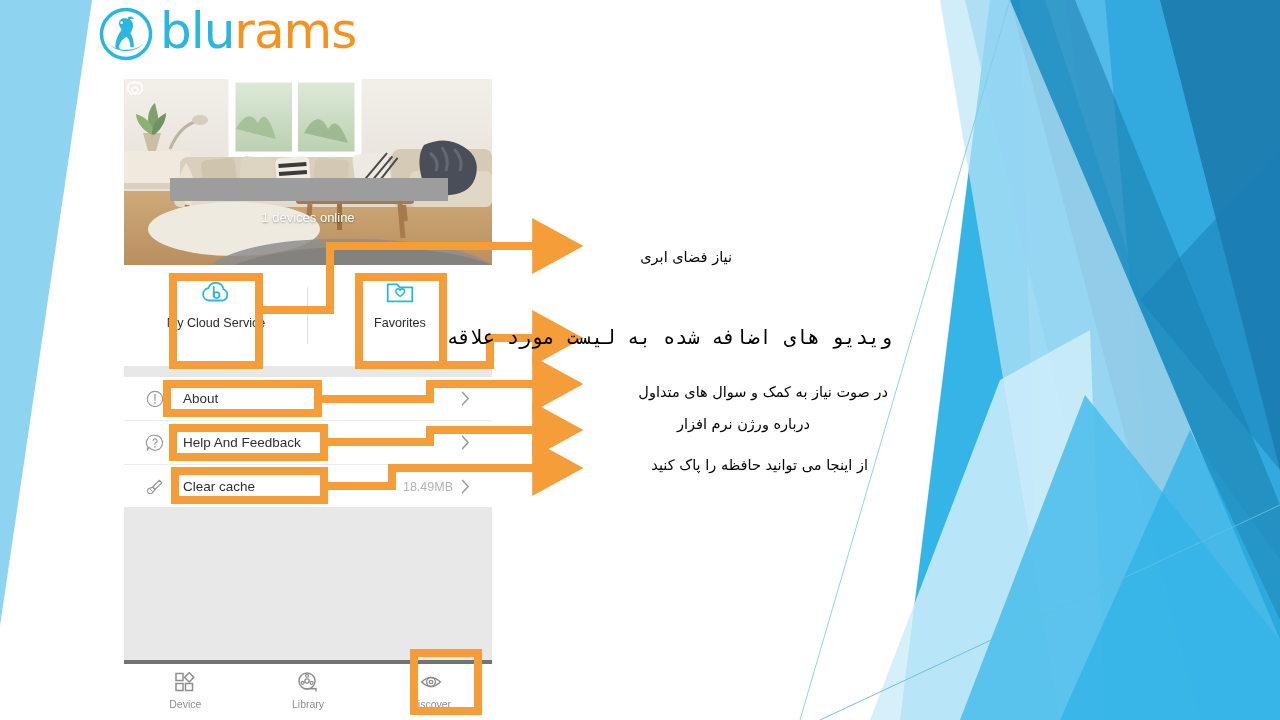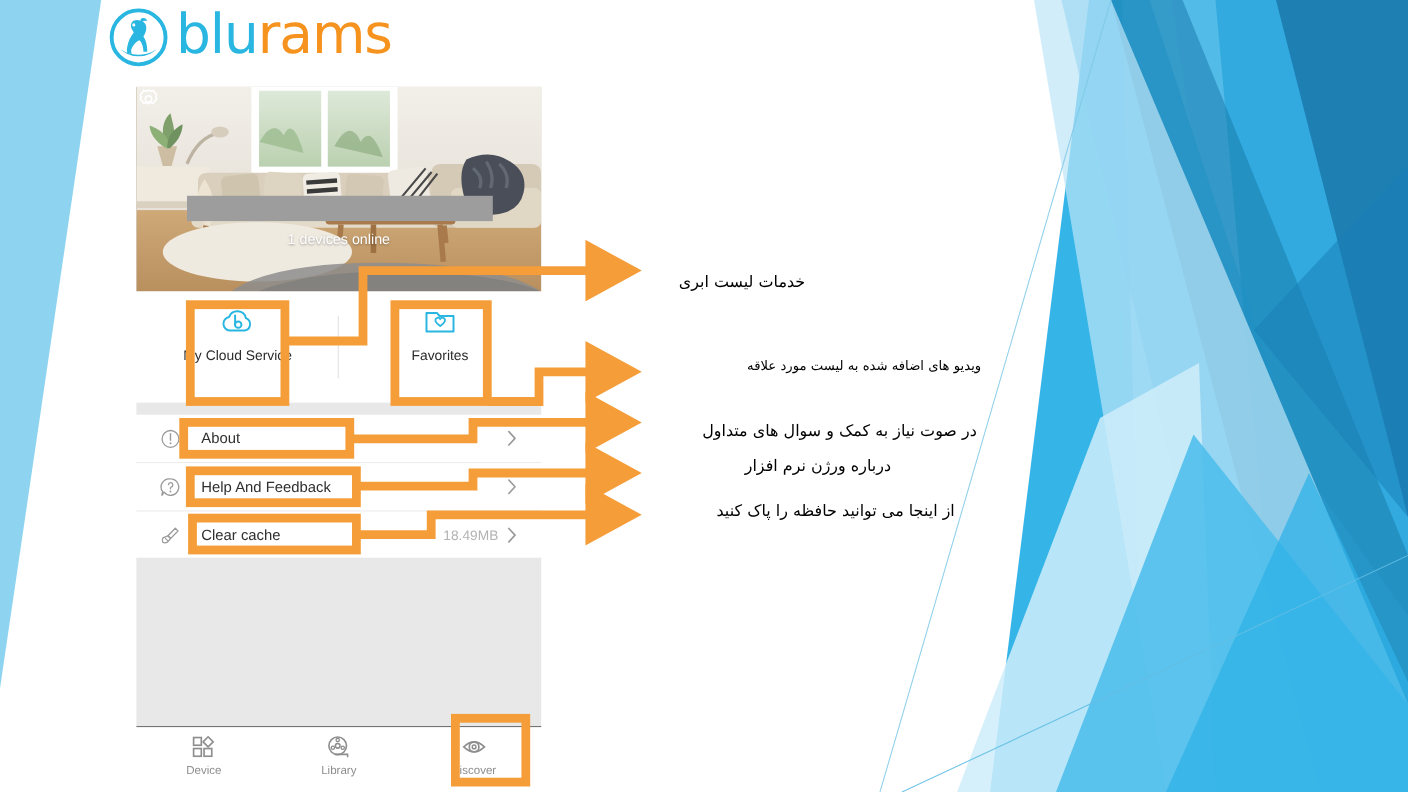--- a/index.html
+++ b/index.html
@@ -48,34 +48,34 @@
   .row-icon{width:20px;height:20px;margin-left:21px;flex:0 0 20px;}
   .row-label{margin-left:18px;font-size:13.5px;color:#2f2f2f;flex:1 1 auto;}
   .row-value{font-size:12.5px;color:#b3b3b3;margin-right:8px;}
   .chev{width:9px;height:15px;margin-right:22px;flex:0 0 9px;}
 
   
   .empty-panel{position:absolute;left:0;top:428px;width:368px;height:153px;background:#e8e8e8;}
 
   
   .tabbar{position:absolute;left:0;top:581px;width:368px;height:52px;background:#ffffff;
-          display:flex;border-top:1px solid #737373;}
+          display:flex;border-top:4px solid #737373;}
   .tab{flex:1 1 0;display:flex;flex-direction:column;align-items:center;justify-content:center;gap:5px;}
   .tab-icon{width:24px;height:22px;}
   .tab-label{font-size:10.5px;color:#8e8e8e;}
   .tab.active .tab-label{color:#29B6E0;}
 
   
   #annot{position:absolute;left:0;top:0;width:1280px;height:720px;z-index:9;pointer-events:none;}
 
   
   .note{position:absolute;z-index:10;color:#000;direction:rtl;text-align:right;
         font-family:"DejaVu Sans","Liberation Sans",sans-serif;white-space:nowrap;}
   #note-0{right:548px;top:249px;font-size:14.5px;}
-  #note-1{right:388px;top:325px;font-size:12px;}
+  #note-1{right:388px;top:325px;font-size:20px;font-family:Liberation Mono, monospace;}
   #note-2{right:392px;top:384px;font-size:14.5px;}
   #note-3{right:470px;top:416px;font-size:14.5px;text-align:right;}
   #note-4{right:412px;top:457px;font-size:14.5px;}
 </style>
 </head>
 <body>
 
 <div class="stage">
 
   <svg id="bg-deco" viewBox="0 0 1280 720" preserveAspectRatio="none">
@@ -316,19 +316,19 @@
       <path d="M443 365 L490 365 L490 338 L541 338" marker-end="url(#arrowHead)"></path>
 
       <path d="M318 399 L430 399 L430 384 L541 384" marker-end="url(#arrowHead)"></path>
 
       <path d="M324 442 L430 442 L430 430 L541 430" marker-end="url(#arrowHead)"></path>
 
       <path d="M324 486 L392 486 L392 468 L541 468" marker-end="url(#arrowHead)"></path>
     </g>
   </svg>
 
-  <div class="note" id="note-0">خدمات لیست ابری</div>
+  <div class="note" id="note-0">نیاز فضای ابری</div>
   <div class="note" id="note-1">ویدیو های اضافه شده به لیست مورد علاقه</div>
   <div class="note" id="note-2">در صوت نیاز به کمک و سوال های متداول</div>
   <div class="note" id="note-3">درباره ورژن نرم افزار</div>
   <div class="note" id="note-4">از اینجا می توانید حافظه را پاک کنید</div>
 
 </div>
 
 </body></html>

